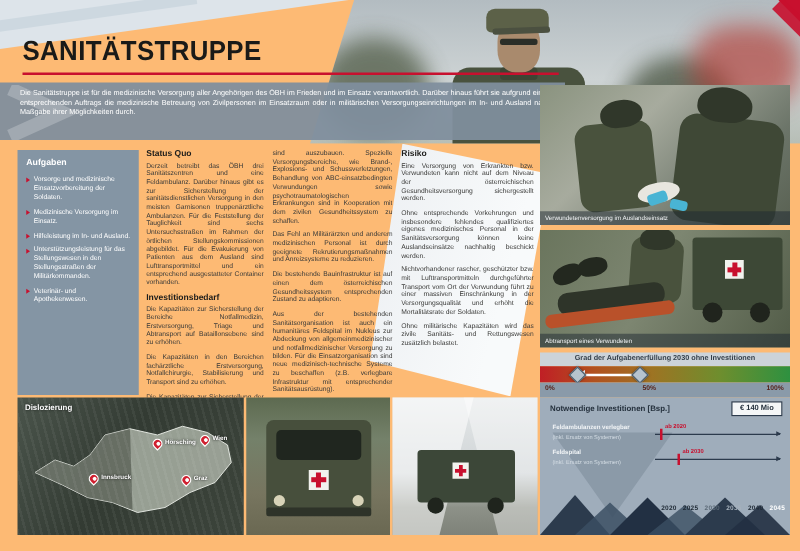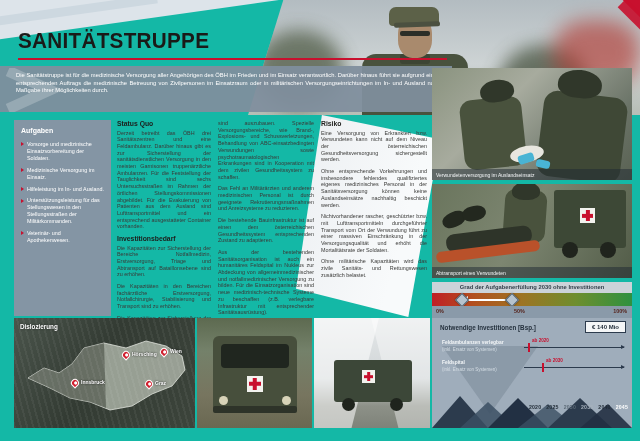--- a/index.html
+++ b/index.html
@@ -1,17 +1,17 @@
 <!DOCTYPE html>
 <html><head>
 <meta charset="utf-8">
 <style>
   *{margin:0;padding:0;box-sizing:border-box}
   html,body{width:640px;height:441px;background:#fff;font-family:"Liberation Sans",sans-serif;overflow:hidden}
-  .page{position:relative;width:640px;height:441px;background:#14b8a6;overflow:hidden}
+  .page{position:relative;width:640px;height:441px;background:#fdba74;overflow:hidden}
   .abs{position:absolute}
 
   
   .deco-stripe1{left:-30px;top:-26px;width:330px;height:46px;background:#dde4ea;transform:rotate(-8deg)}
   .deco-stripe2{left:-12px;top:6px;width:170px;height:9px;background:#cdd8e0;transform:rotate(-8deg)}
   .banner-photo{left:248px;top:0;width:392px;height:115px;background:linear-gradient(180deg,#b3bcc1 0%,#cdd3d4 55%,#b7beb6 100%);clip-path:polygon(9% 0,100% 0,100% 100%,0 100%);overflow:hidden}
   .tree-blur{width:90px;height:80px;border-radius:50%;background:#55604c;filter:blur(9px);opacity:.8}
   .t1{left:6px;top:30px}.t2{left:250px;top:45px;background:#4d5846}
   .red-blur{left:306px;top:20px;width:86px;height:66px;background:#b03a33;filter:blur(10px);opacity:.65;border-radius:40%}
   .soldier-cap{left:141px;top:7px;width:50px;height:19px;background:#5c6148;border-radius:7px 7px 4px 4px}

